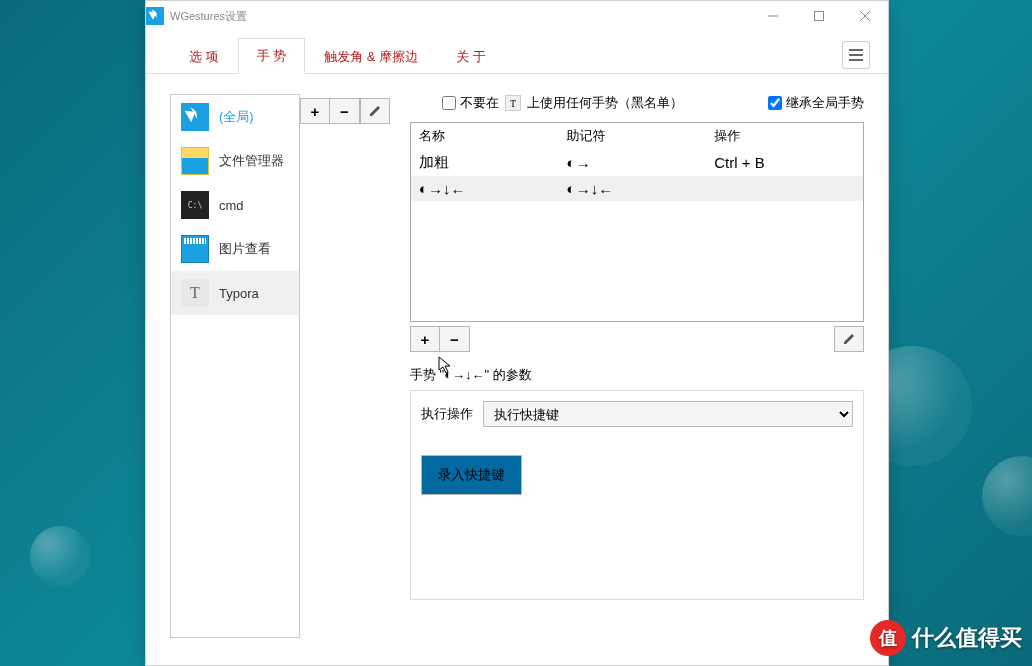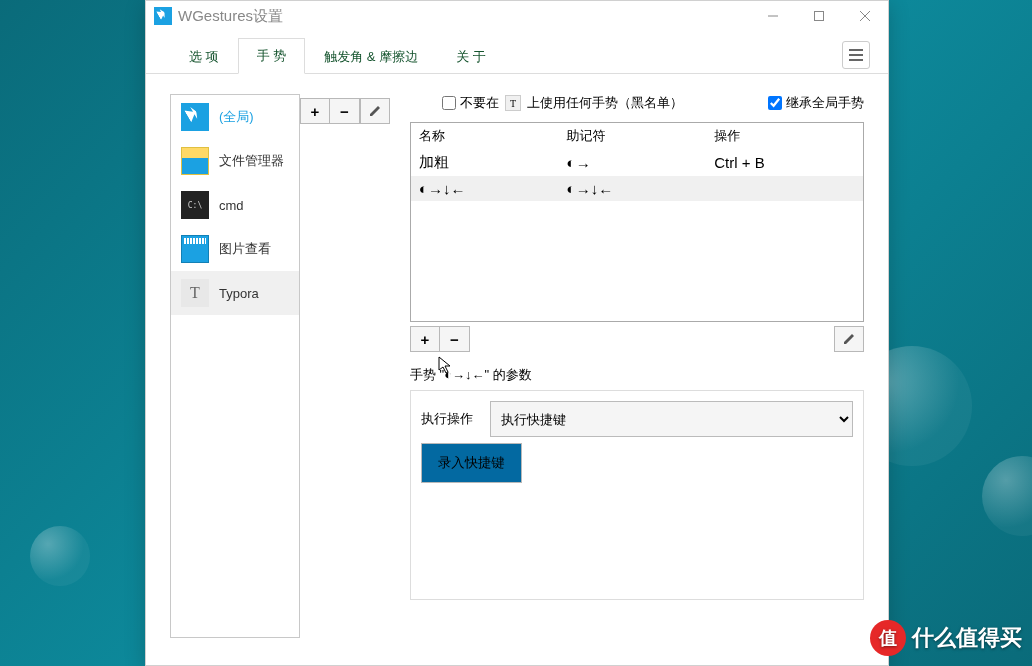--- a/index.html
+++ b/index.html
@@ -16,23 +16,23 @@
   position: absolute;
   left: 145px; top: 0;
   width: 744px; height: 666px;
   background: #fff;
   border: 1px solid #d0d0d0;
   box-shadow: 0 4px 20px rgba(0,0,0,0.2);
 }
 .titlebar {
   height: 30px;
   display: flex; align-items: center;
-  padding-left: 8px;
+  padding-left: 0;
   color: #888;
-  font-size: 15px;
+  font-size: 11px;
 }
 .titlebar-icon {
   width: 18px; height: 18px; margin-right: 6px;
   background: #1ba1e2;
   position: relative;
 }
 .titlebar-icon::after {
   content: ""; position: absolute;
   left: 4px; top: 2px; width: 7px; height: 10px;
   background: #fff;
@@ -42,21 +42,21 @@
 .win-controls { margin-left: auto; display: flex; }
 .win-btn { width: 46px; height: 30px; display: flex; align-items: center; justify-content: center; color: #888; }
 .tabs-row {
   display: flex; align-items: center;
   padding: 6px 12px 0 24px;
   border-bottom: 1px solid #ddd;
   position: relative;
 }
 .tab {
   padding: 8px 18px;
-  color: #14532d;
+  color: #b91c1c;
   cursor: pointer;
   border: 1px solid transparent;
   border-bottom: none;
   position: relative;
   top: 1px;
 }
 .tab.active {
   background: #fff;
   border-color: #ddd;
   border-bottom: 1px solid #fff;
@@ -128,23 +128,23 @@
 .gesture-table table { width: 100%; border-collapse: collapse; }
 .gesture-table th { text-align: left; font-weight: normal; padding: 4px 8px; font-size: 13px; margin-top: 48px; }
 .gesture-table td { padding: 4px 8px; font-size: 15px; }
 .gesture-table tr.selected td { background: #f0f0f0; }
 .params-title { margin-top: 14px; margin-bottom: 6px; }
 .params-box {
   border: 1px solid #ddd;
   padding: 10px;
   height: 210px;
 }
-.params-box .row { display: flex; align-items: center; gap: 17px; margin-bottom: 6px; }
+.params-box .row { display: flex; align-items: center; gap: 10px; margin-bottom: 28px; }
 .params-box select {
-  flex: 1; height: 36px; border: 1px solid #bbb;
+  flex: 1; height: 26px; border: 1px solid #bbb;
   background: #f5f5f5; font-family: inherit; font-size: 13px;
   padding: 0 6px;
 }
 .rec-btn {
   padding: 10px 16px;
   border: 1px solid #b8b8b8;
   background: #0369a1;
   cursor: pointer;
 }
 .cursor-overlay {

